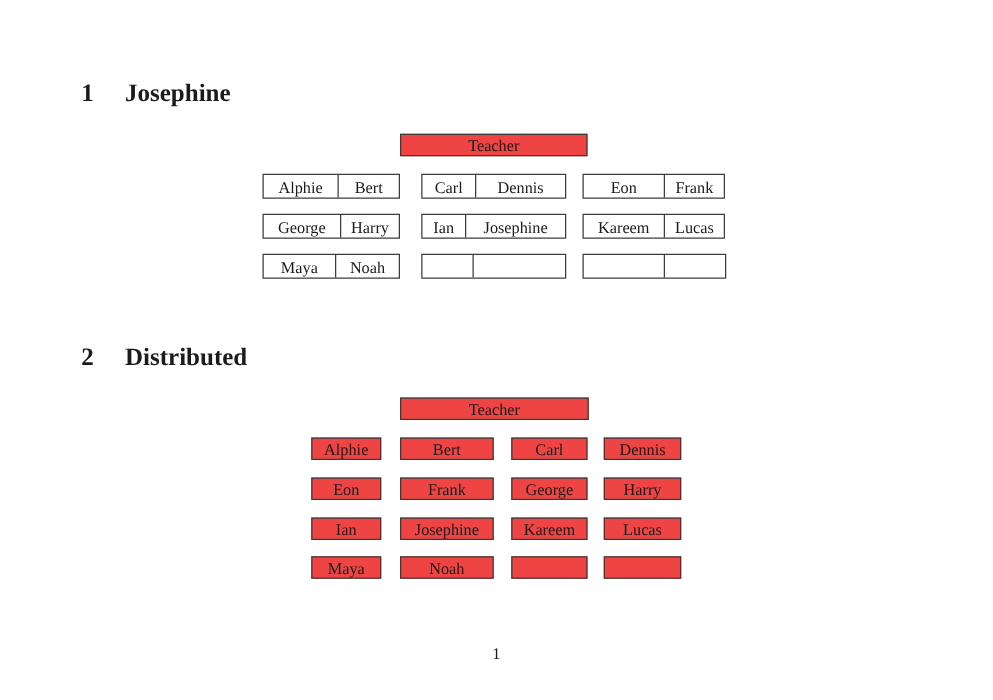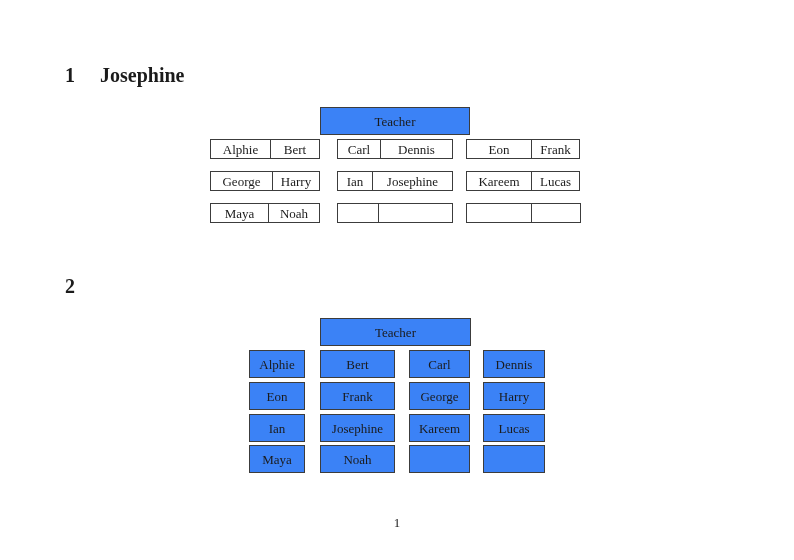--- a/index.html
+++ b/index.html
@@ -21,26 +21,26 @@
     font-size: 20px;
     font-weight: bold;
     white-space: nowrap;
     display: flex;
   }
   .heading .sec-num { width: 35px; }
   .box {
     position: absolute;
     border: 1px solid #3c3c3c;
     box-sizing: border-box;
-    height: 28px;
+    height: 18px;
     display: flex;
     align-items: center;
     justify-content: center;
     font-size: 13px;
-    background: #3b82f6;
+    background: #ef4444;
     line-height: 1;
     text-align: center;
   }
   .desk {
     position: absolute;
     border: 1px solid #3c3c3c;
     height: 18px;
     box-sizing: content-box;
     display: flex;
     background: #ffffff;
@@ -110,20 +110,21 @@
     <span class="seat" style="width:40px;"></span>
     <span class="seat second" style="width:74px;"></span>
   </div>
   <div class="desk" style="left:466px; top:203px;">
     <span class="seat" style="width:64px;"></span>
     <span class="seat second" style="width:49px;"></span>
   </div>
 
   <div class="heading" style="left:65px; top:275px;">
     <span class="sec-num">2</span>
+    <span>Distributed</span>
   </div>
 
   <div class="box" style="left:320px; top:318px; width:151px;">Teacher</div>
 
   <div class="box" style="left:249px; top:350px; width:56px;">Alphie</div>
   <div class="box" style="left:320px; top:350px; width:75px;">Bert</div>
   <div class="box" style="left:409px; top:350px; width:61px;">Carl</div>
   <div class="box" style="left:483px; top:350px; width:62px;">Dennis</div>
 
   <div class="box" style="left:249px; top:382px; width:56px;">Eon</div>

